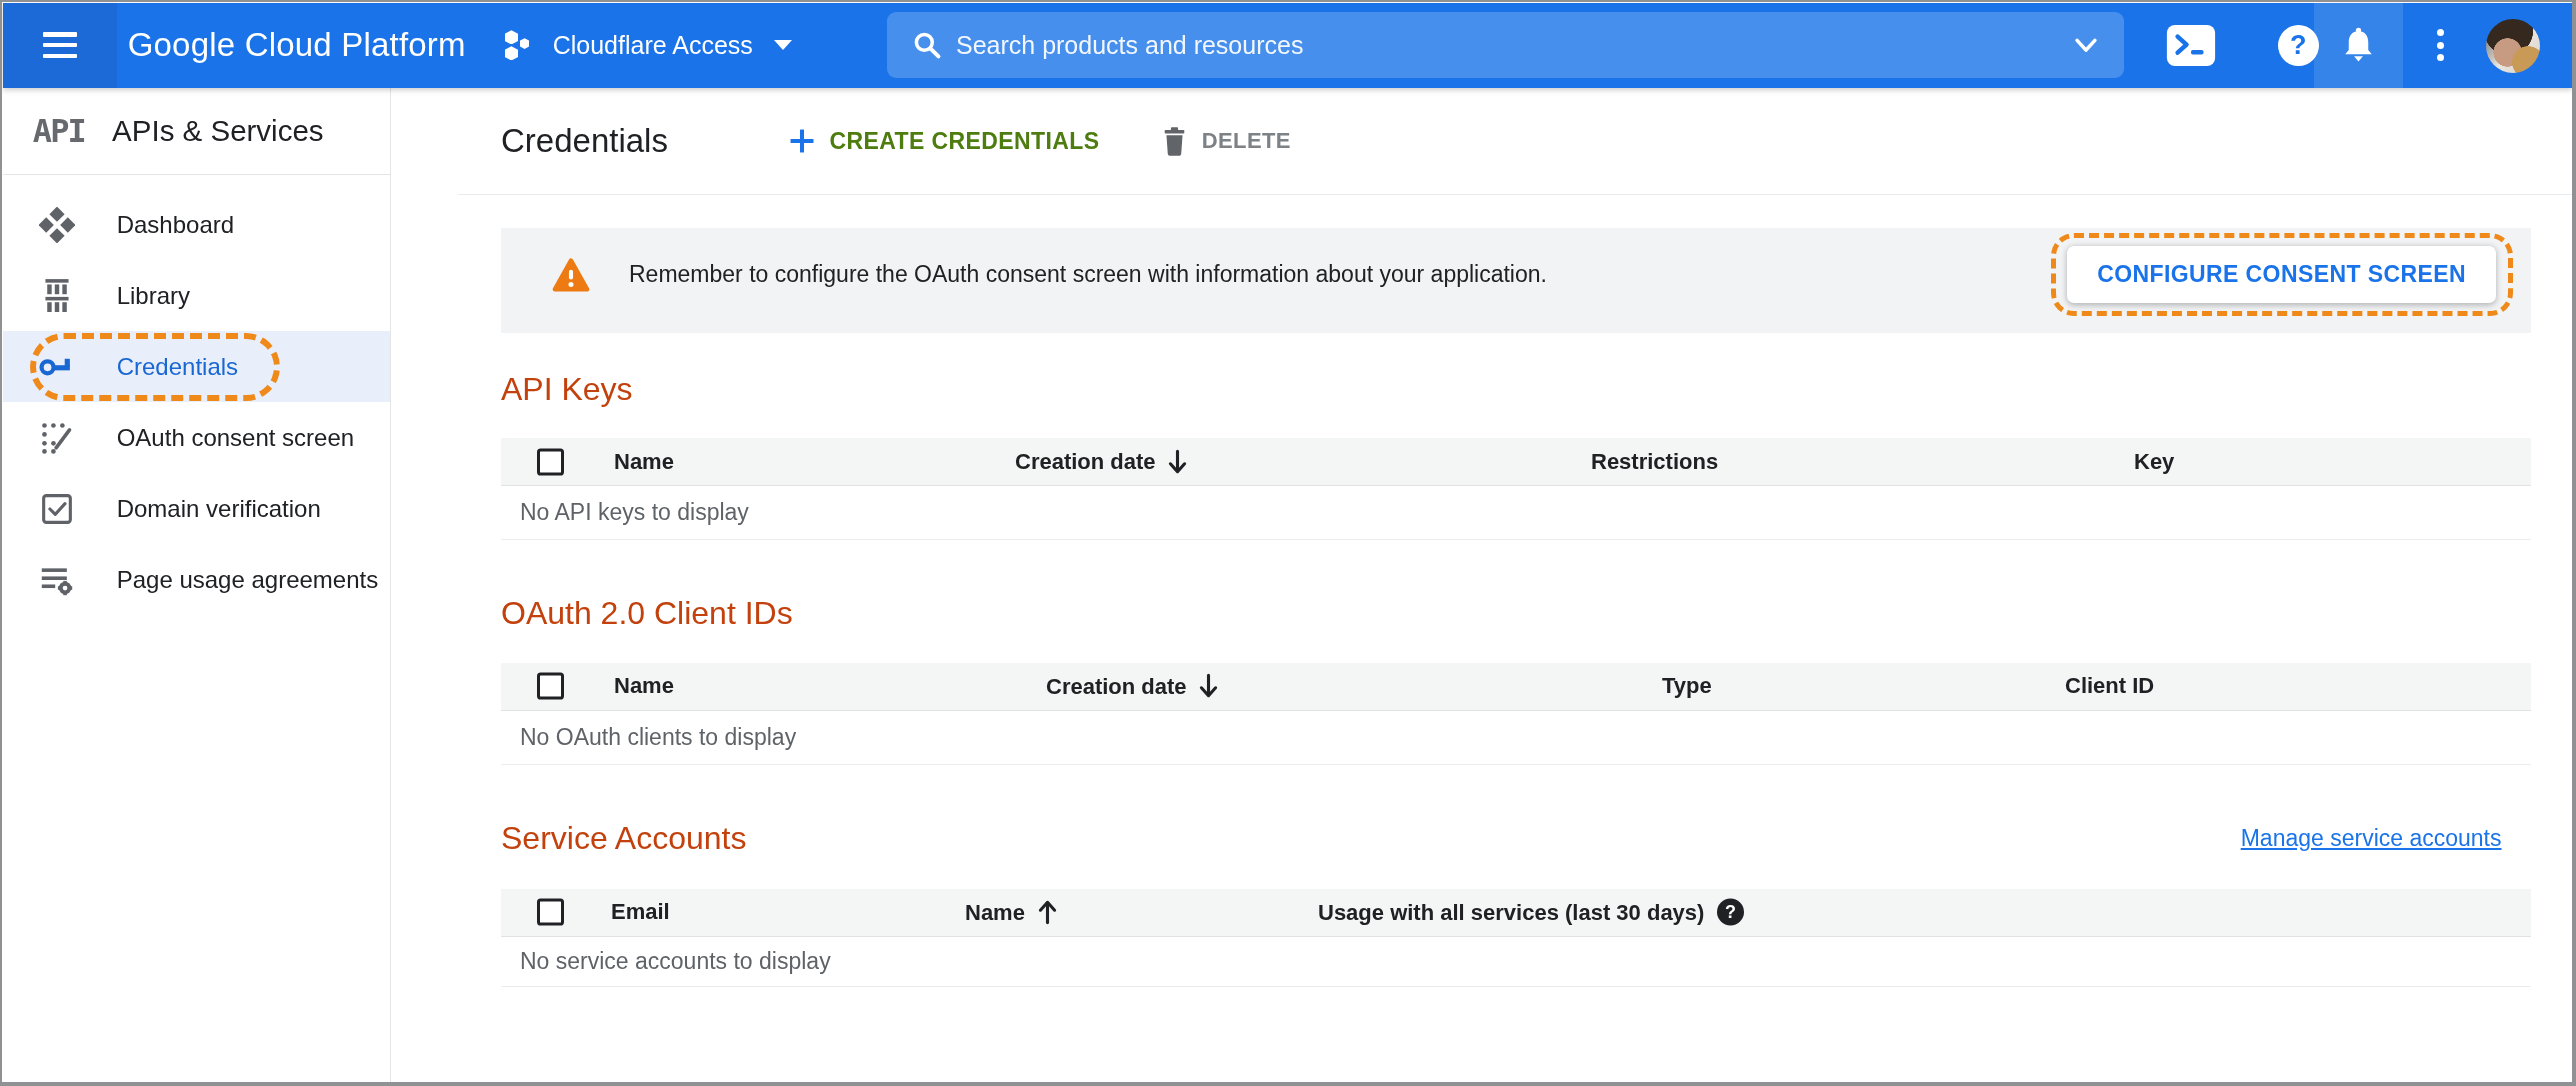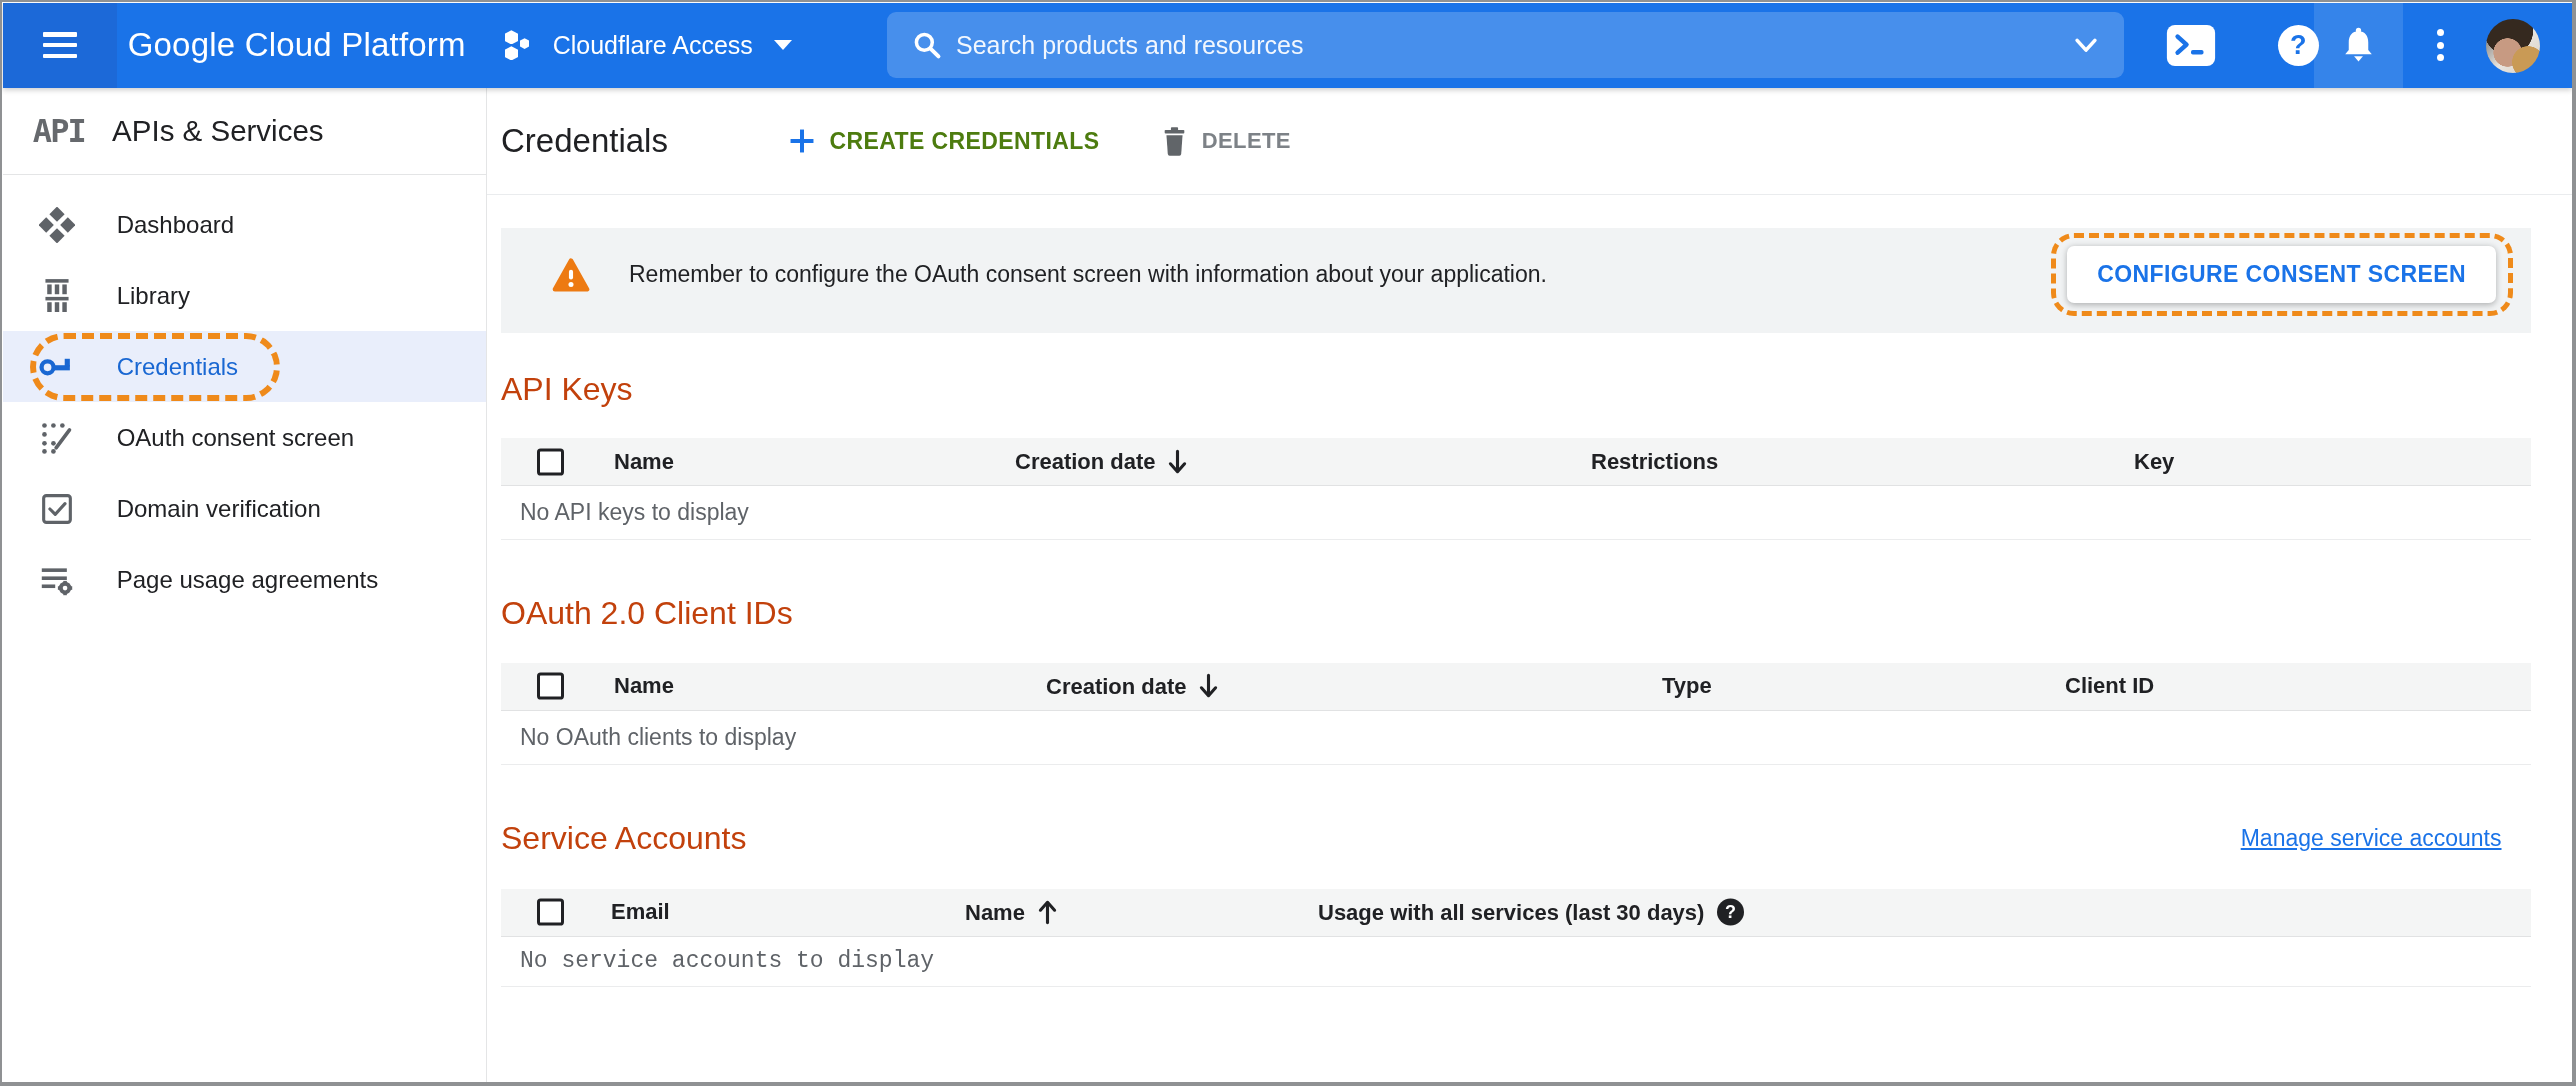--- a/index.html
+++ b/index.html
@@ -40,21 +40,21 @@
   .help-circle { width:41px; height:41px; border-radius:50%; background:#fff; color:#1a73e8; font-size:27px; font-weight:bold; display:flex; align-items:center; justify-content:center; }
   .avatar { position:absolute; left:2483px; top:16px; width:54px; height:54px; border-radius:50%; cursor:pointer;
     background:
       radial-gradient(circle at 78% 80%, #c99a55 0 26%, rgba(0,0,0,0) 27%),
       radial-gradient(circle at 40% 62%, #c79a82 0 30%, rgba(0,0,0,0) 31%),
       radial-gradient(circle at 42% 22%, #35291f 0 46%, rgba(0,0,0,0) 47%),
       linear-gradient(135deg, #5a5a5a 0%, #e9e5df 55%, #d8cfc4 100%);
   }
 
   
-  .sidebar { position:absolute; left:2.7px; top:88px; width:484px; bottom:4.5px; background:#fff; border-right:1.8px solid #e4e5e6; z-index:10; }
+  .sidebar { position:absolute; left:2.7px; top:88px; width:388px; bottom:4.5px; background:#fff; border-right:1.8px solid #e4e5e6; z-index:10; }
   .sb-header { height:87px; display:flex; align-items:center; padding-left:30px; border-bottom:1.8px solid #e4e5e6; }
   .api-logo { font-family:"DejaVu Sans Mono", monospace; font-weight:bold; font-size:32px; letter-spacing:-1.8px; color:#66696d; }
   .sb-title { margin-left:27px; font-size:29.5px; color:#202124; }
   .sb-nav { padding-top:14.3px; }
   .sb-item { position:relative; height:71px; display:flex; align-items:center; padding-left:36px; cursor:pointer; }
   .sb-icon { width:36px; height:36px; display:flex; align-items:center; justify-content:center; }
   .sb-label { margin-left:42px; font-size:24px; color:#202124; }
   .sb-item.selected { background:#e9eefb; }
   .sb-item.selected .sb-label { color:#1967d2; }
   .dash-outline { position:absolute; left:27px; top:1.8px; width:250px; height:68px; border:6.3px dashed #ef8a1a; border-radius:36px; pointer-events:none; }
@@ -85,21 +85,21 @@
   .sec-title-row a { margin-left:auto; margin-right:29px; font-size:23px; color:#1a73e8; text-decoration:underline; cursor:pointer; }
 
   .thead { position:relative; height:48px; background:#f4f5f5; border-bottom:1.8px solid #e1e2e3; margin-top:29px; }
   .thead.mt33 { margin-top:29.5px; }
   .thead.mt35 { margin-top:31px; }
   .th { position:absolute; top:50%; transform:translateY(-50%); font-size:22px; font-weight:bold; color:#202124; white-space:nowrap; display:flex; align-items:center; cursor:pointer; }
   .checkbox { position:absolute; left:36px; top:50%; transform:translateY(-50%); width:27px; height:27px; border:3.1px solid #202124; border-radius:3.6px; background:#fff; cursor:pointer; }
   .sort-arrow { margin-left:10.7px; }
   .help-dot { margin-left:12.5px; width:27px; height:27px; border-radius:50%; background:#202124; color:#fff; font-size:18px; font-weight:bold; display:inline-flex; align-items:center; justify-content:center; cursor:pointer; }
   .empty-row { height:54px; display:flex; align-items:center; padding-left:19px; font-size:23px; color:#5f6368; border-bottom:1.8px solid #ebeced; }
-  .empty-row.h56 { height:50px;font-family:Liberation Mono, monospace; }
+  .empty-row.h56 { height:50px; }
 
   
   .ak-name { left:113px; } .ak-date { left:514px; } .ak-restr { left:1090px; } .ak-key { left:1633px; }
   .oa-name { left:113px; } .oa-date { left:545px; } .oa-type { left:1161px; } .oa-cid { left:1564px; }
   .sa-email { left:110px; } .sa-name { left:464px; } .sa-usage { left:817px; }
 </style>
 </head>
 <body>
 
 <div class="topbar">

